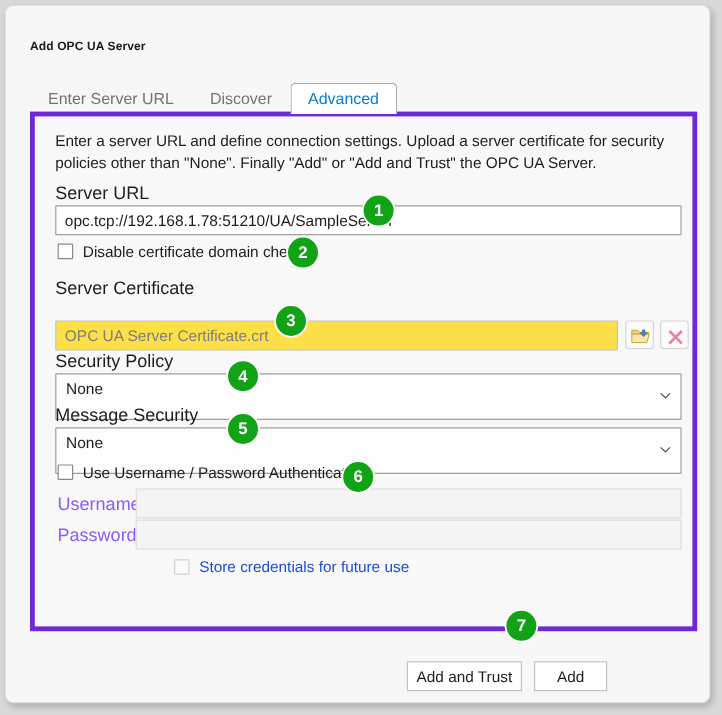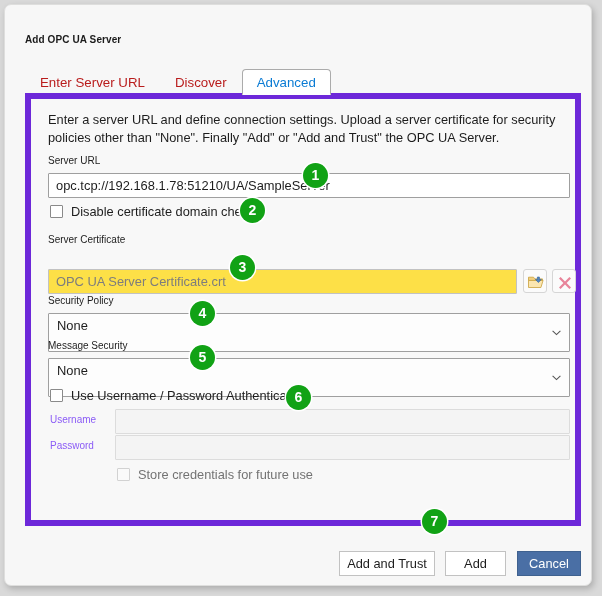--- a/index.html
+++ b/index.html
@@ -44,21 +44,21 @@
     top: 62px;
     height: 27px;
     display: flex;
     align-items: flex-end;
   }
   .tab {
     height: 26px;
     line-height: 26px;
     padding: 0 14px;
     font-size: 13.3px;
-    color: #b91c1c;
+    color: #737373;
     box-sizing: border-box;
     background: transparent;
     border: 1px solid transparent;
     border-bottom: none;
     position: relative;
     top: 1px;
     white-space: nowrap;
   }
   .tab.active {
     background: #ffffff;
@@ -71,37 +71,37 @@
   }
 
   
   #panel {
     position: absolute;
     left: 20px;
     top: 88px;
     width: 556px;
     height: 433px;
     background: #f8f8f8;
-    border: 6px solid #6d28d9;
+    border: 4px solid #6d28d9;
     box-sizing: border-box;
   }
 
   #intro {
     position: absolute;
     left: 17px;
     top: 12px;
     width: 520px;
     font-size: 12.8px;
     color: #1d1d1d;
     line-height: 18px;
   }
 
   .fieldlabel {
     position: absolute;
-    font-size: 10px;
+    font-size: 15px;
     color: #1d1d1d;
   }
   .fieldlabel.disabled { color: #8b5cf6; }
 
   .textinput {
     position: absolute;
     box-sizing: border-box;
     background: #ffffff;
     border: 1px solid #9f9f9f;
     font-size: 12.9px;
@@ -126,21 +126,21 @@
 
   
   .cbrow {
     position: absolute;
     display: flex;
     align-items: center;
     font-size: 12.8px;
     color: #1d1d1d;
     white-space: nowrap;
   }
-  .cbrow.disabled { color: #737373; }
+  .cbrow.disabled { color: #1d4ed8; margin-left: 30px; }
   .cbbox {
     width: 13px;
     height: 13px;
     box-sizing: border-box;
     border: 1px solid #8a8a8a;
     background: #ffffff;
     margin-right: 8px;
     border-radius: 1px;
     flex: none;
   }
@@ -301,21 +301,20 @@
 
     <div class="cbrow disabled" style="left:86px; top:368px;">
       <span class="cbbox"></span>
       <span>Store credentials for future use</span>
     </div>
 
   </div>
 
   <div class="btn" style="left:334px; top:546px; width:96px;">Add and Trust</div>
   <div class="btn" style="left:440px; top:546px; width:61px;">Add</div>
-  <div class="btn primary" style="left:512px; top:546px; width:64px;">Cancel</div>
 
 </div>
 
 <div class="badge" style="left:303px; top:163px;">1</div>
 <div class="badge" style="left:240px; top:198px;">2</div>
 <div class="badge" style="left:230px; top:255px;">3</div>
 <div class="badge" style="left:190px; top:301px;">4</div>
 <div class="badge" style="left:190px; top:345px;">5</div>
 <div class="badge" style="left:286px; top:385px;">6</div>
 <div class="badge" style="left:422px; top:509px;">7</div>

